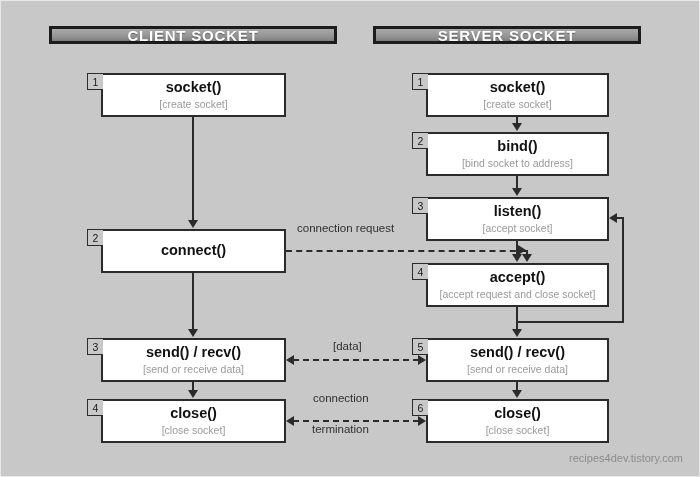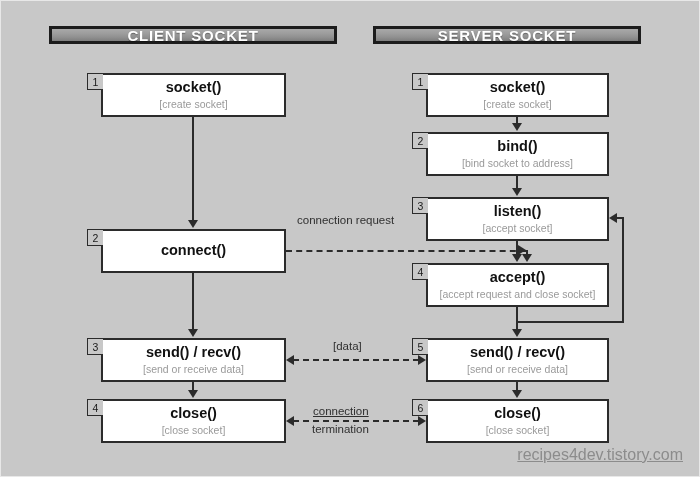--- a/index.html
+++ b/index.html
@@ -164,24 +164,23 @@
     z-index: 5;
     white-space: nowrap;
   }
   .edge-label.bold { font-weight: normal; }
 
   
   #watermark {
     position: absolute;
     right: 16px;
     bottom: 12px;
-    font-size: 16px;
+    font-size: 11px;
     color: #8c8c8c;
     z-index: 5;
-    text-decoration: underline;
   }
 </style>
 </head>
 <body>
 
 <div id="canvas">
 
   <div class="col-header" id="header-client">
     <span>CLIENT SOCKET</span>
   </div>
@@ -215,31 +214,31 @@
 
   <div class="hline" style="left:515px; top:320px; width:108px;"></div>
   <div class="vline" style="left:621px; top:216px; height:106px;"></div>
   <div class="hline" style="left:616px; top:216px; width:7px;"></div>
   <div class="arrow-left" style="left:608px; top:212px;"></div>
 
   <div class="hdash" style="left:285px; top:249px; width:240px;"></div>
   <div class="arrow-right" style="left:517px; top:244px;"></div>
   <div class="vdash" style="left:525px; top:249px; height:8px;"></div>
   <div class="arrow-down" style="left:521px; top:253px;"></div>
-  <div class="edge-label" id="lbl-connreq" style="left:296px; top:212px;text-align:right;">connection request</div>
+  <div class="edge-label" id="lbl-connreq" style="left:296px; top:220px;text-align:right;">connection request</div>
 
   <div class="hdash" style="left:292px; top:358px; width:126px;"></div>
   <div class="arrow-left" style="left:285px; top:354px;"></div>
   <div class="arrow-right" style="left:417px; top:354px;"></div>
   <div class="edge-label bold" id="lbl-data" style="left:332px; top:338px;">[data]</div>
 
   <div class="hdash" style="left:292px; top:419px; width:126px;"></div>
   <div class="arrow-left" style="left:285px; top:415px;"></div>
   <div class="arrow-right" style="left:417px; top:415px;"></div>
-  <div class="edge-label" id="lbl-term1" style="left:312px; top:403px;text-decoration:underline;">connection</div>
+  <div class="edge-label" id="lbl-term1" style="left:312px; top:390px;">connection</div>
   <div class="edge-label" id="lbl-term2" style="left:311px; top:421px;">termination</div>
 
   <div class="node cbox" id="n-c1">
     <span class="badge">1</span>
     <span class="title">socket()</span>
     <span class="sub">[create socket]</span>
   </div>
   <div class="node cbox" id="n-c2">
     <span class="badge">2</span>
     <span class="title">connect()</span>

